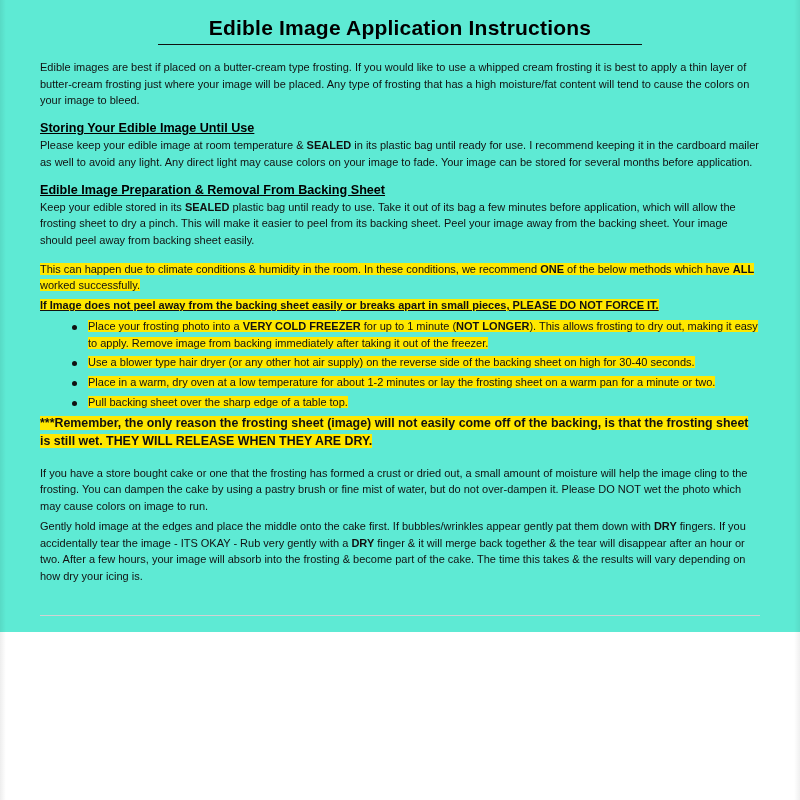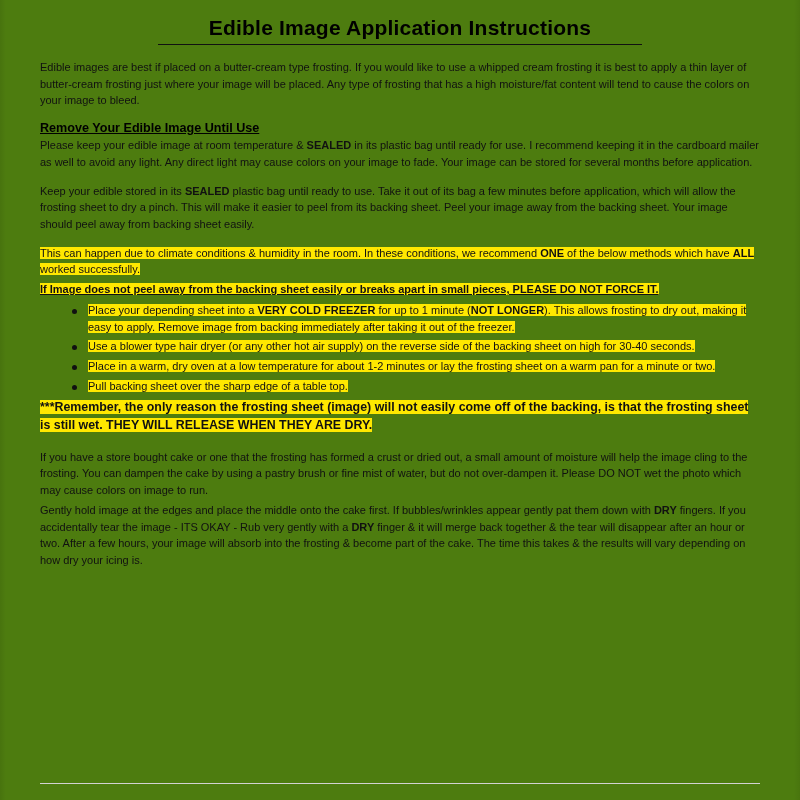--- a/index.html
+++ b/index.html
@@ -10,24 +10,24 @@
   body {
     width: 800px;
     height: 800px;
     font-family: "Liberation Sans", sans-serif;
     color: #111111;
     overflow: hidden;
   }
   .page {
     position: relative;
     width: 800px;
-    height: 800px;
+    height: 632px;
     box-sizing: border-box;
     padding: 10px 40px 0 40px;
-    background: #4d7c0f;
+    background: #5eead4;
   }
   .doc-title {
     text-align: center;
     font-size: 21px;
     font-weight: bold;
     letter-spacing: 0.2px;
     margin: 6px 0 4px 0;
     color: #000;
   }
   .title-rule {
@@ -124,35 +124,36 @@
 
   <div class="edge-shadow-left"></div>
   <div class="edge-shadow-right"></div>
 
   <h1 class="doc-title">Edible Image Application Instructions</h1>
   <hr class="title-rule">
 
   <p class="para">Edible images are best if placed on a butter-cream type frosting. If you would like to use a whipped cream frosting it is best to apply a thin layer of butter-cream frosting  just where your image will be placed. Any type of frosting that has a high moisture/fat content will tend to cause the colors on your image to bleed.</p>
 
   <div>
-    <div class="section-head">Remove Your Edible Image Until Use</div>
+    <div class="section-head">Storing Your Edible Image Until Use</div>
     <p class="para"><span>Please keep your edible image at room temperature &amp; </span><b>SEALED</b><span> in its plastic bag until ready for use. I recommend keeping it in the cardboard mailer as well to avoid any light. Any direct light may cause colors on your image to fade. Your image can be stored for several months before application.</span></p>
   </div>
 
   <div>
+    <div class="section-head">Edible Image Preparation &amp; Removal From Backing Sheet</div>
     <p class="para"><span>Keep your edible stored in its </span><b>SEALED</b><span> plastic bag until ready to use. Take it out of its bag a few minutes before application, which will allow the frosting sheet to dry a pinch. This will make it easier to peel from its backing sheet. Peel your image away from the backing sheet. Your image should peel away from backing sheet easily.</span></p>
   </div>
 
   <div>
     <p class="para-tight"><span class="hl-block"><span>This can happen due to climate conditions &amp; humidity in the room. In these conditions, we recommend </span><b>ONE</b><span> of the below methods which have </span><b>ALL</b><span> worked successfully.</span></span></p>
 
     <p class="para-tight"><b class="hl-block" style="text-decoration: underline;">If Image does not peel away from the backing sheet easily or breaks apart in small pieces, PLEASE DO NOT FORCE IT.</b></p>
 
     <ul class="method-list">
-      <li><span class="bullet-text"><span>Place your depending sheet into a </span><b>VERY COLD FREEZER</b><span> for up to 1 minute (</span><b>NOT LONGER</b><span>). This allows frosting to dry out, making it easy to apply. Remove image from backing immediately after taking it out of the freezer.</span></span></li>
+      <li><span class="bullet-text"><span>Place your frosting photo into a </span><b>VERY COLD FREEZER</b><span> for up to 1 minute (</span><b>NOT LONGER</b><span>). This allows frosting to dry out, making it easy to apply. Remove image from backing immediately after taking it out of the freezer.</span></span></li>
       <li><span class="bullet-text">Use a blower type hair dryer (or any other hot air supply) on the reverse side of the backing sheet on high for 30-40 seconds.</span></li>
       <li><span class="bullet-text">Place in a warm, dry oven at a low temperature for about 1-2 minutes or lay the frosting sheet on a warm pan for a minute or two.</span></li>
       <li><span class="bullet-text">Pull backing sheet over the sharp edge of a table top.</span></li>
     </ul>
 
     <p class="remember"><span class="hl-block">***Remember, the only reason the frosting sheet (image) will not easily come off of the backing, is that the frosting sheet is still wet. THEY WILL RELEASE WHEN THEY ARE DRY.</span></p>
   </div>
 
   <div class="gap-md"></div>
 

